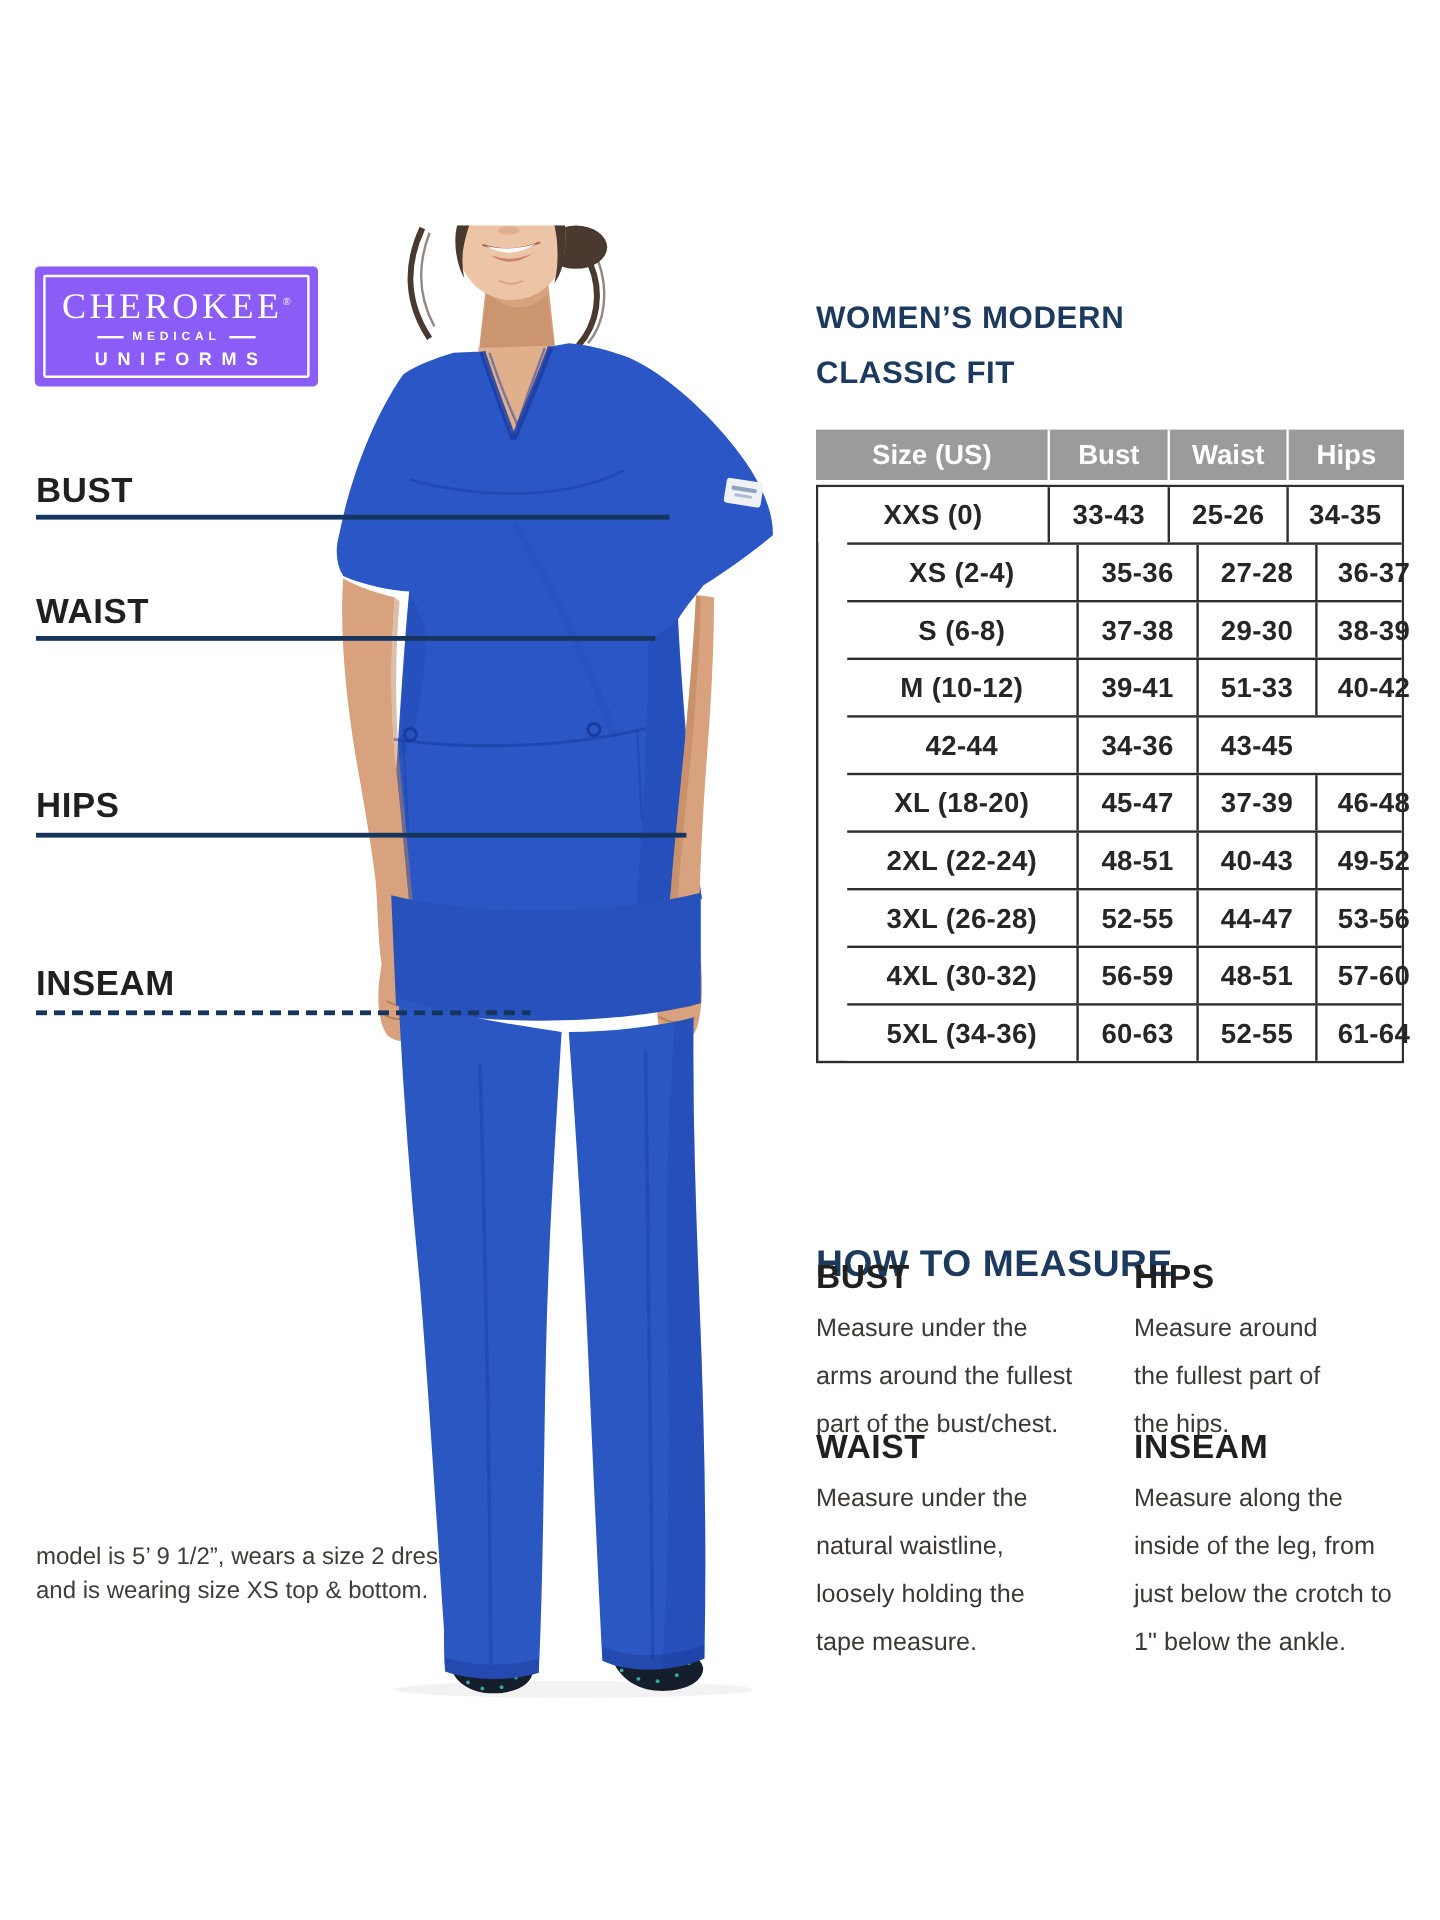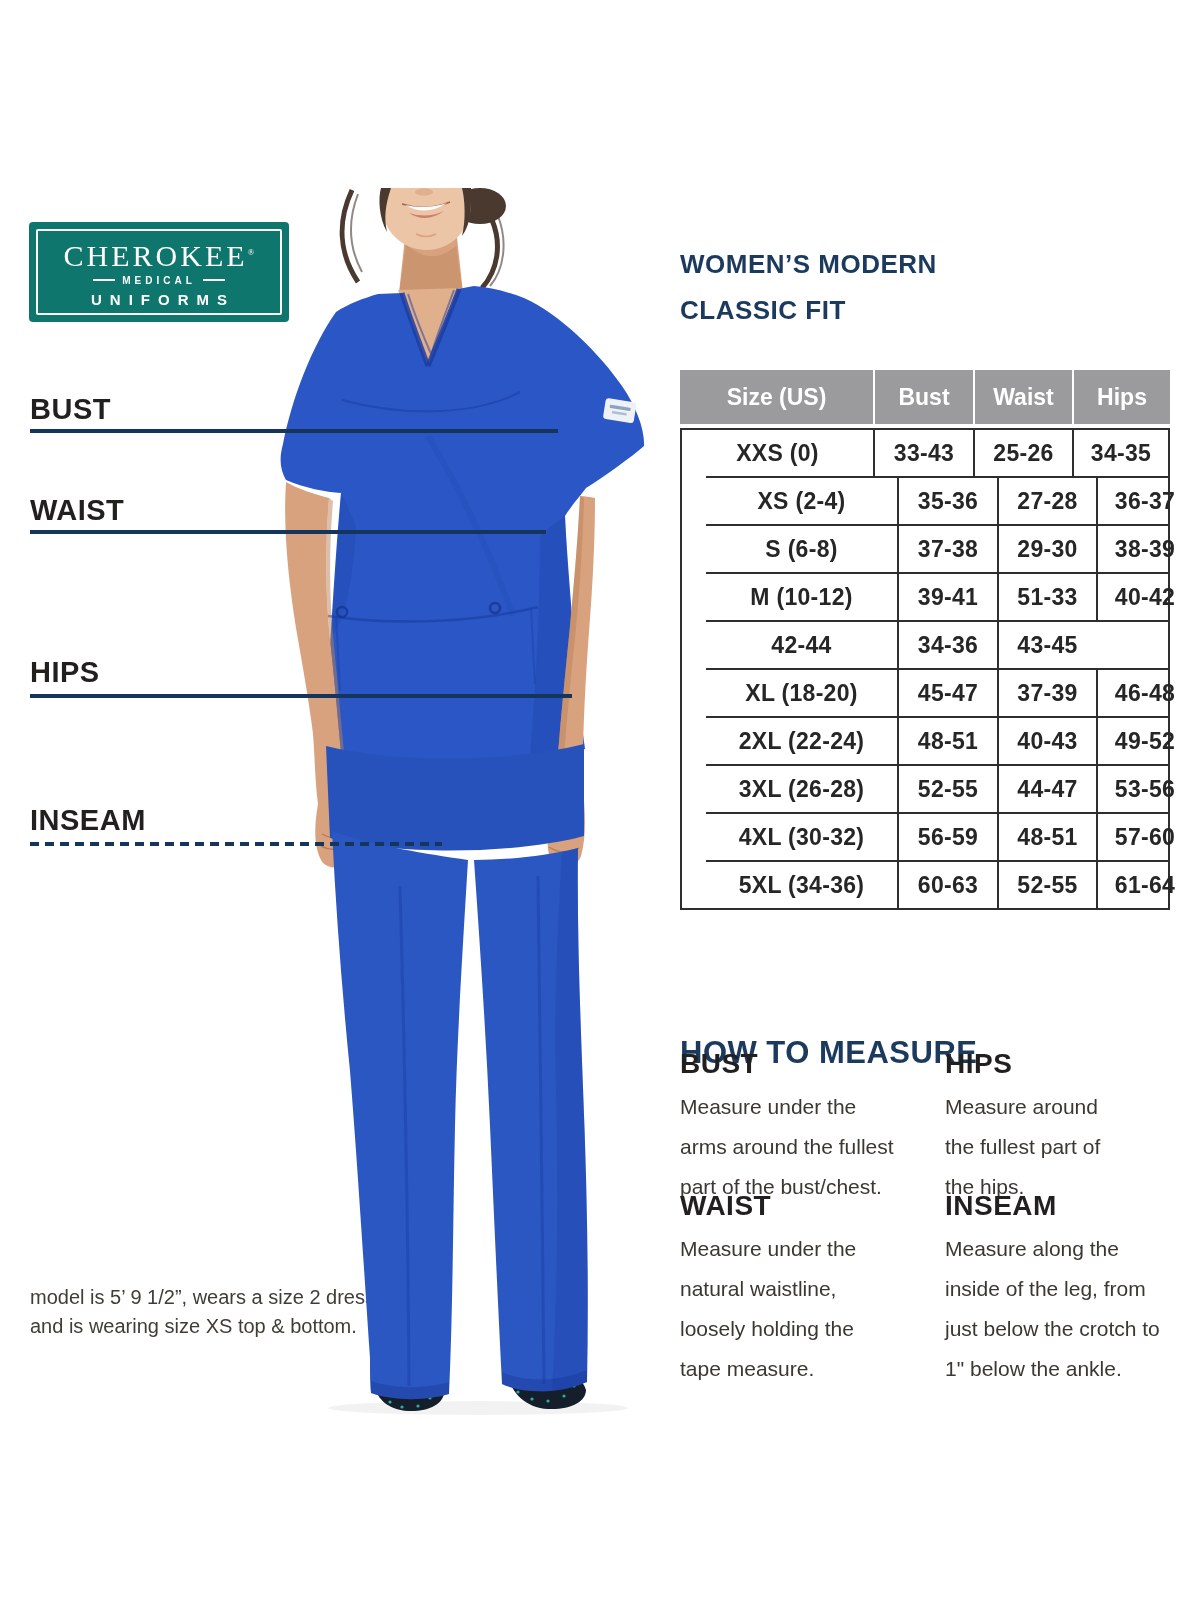--- a/index.html
+++ b/index.html
@@ -1,20 +1,20 @@
 <!DOCTYPE html>
 <html><head>
 <meta charset="utf-8">
 <style>
   html,body{margin:0;padding:0;background:#ffffff;}
   #page{position:relative;width:1200px;height:1600px;background:#ffffff;overflow:hidden;
         font-family:"Liberation Sans",sans-serif;}
 
   
-  .logo{position:absolute;left:29px;top:222px;width:260px;height:100px;background:#0f766e;
+  .logo{position:absolute;left:29px;top:222px;width:236px;height:100px;background:#8b5cf6;
         border-radius:4px;}
   .logo-inner{position:absolute;inset:7px;border:2px solid #ffffff;border-radius:2px;
         display:flex;flex-direction:column;align-items:center;justify-content:center;color:#fff;}
   .logo-name{font-family:"Liberation Serif",serif;font-size:30px;letter-spacing:3px;
         line-height:30px;white-space:nowrap;}
   .logo-name sup{font-size:9px;letter-spacing:0;}
   .logo-medical{display:flex;align-items:center;gap:7px;margin-top:4px;}
   .logo-medical .rule{width:22px;height:2px;background:#fff;}
   .logo-medical .txt{font-size:10px;letter-spacing:4px;font-weight:700;}
   .logo-uniforms{font-size:15px;letter-spacing:8px;font-weight:700;margin-top:5px;
@@ -25,21 +25,21 @@
         font-size:26px;line-height:46px;letter-spacing:.5px;}
 
   
   .fig-label{position:absolute;left:30px;color:#221f1f;font-weight:700;font-size:29px;
         letter-spacing:.5px;z-index:5;}
   .fig-line{position:absolute;left:30px;height:4px;background:#16355c;z-index:5;}
   .fig-line.dashed{background:repeating-linear-gradient(90deg,#16355c 0 9px,transparent 9px 15px);}
 
   
   .size-table{position:absolute;left:680px;top:358px;width:490px;}
-  .st-header{display:grid;grid-template-columns:193px 100px 99px 98px;height:54px;background:#9b9b9d;margin-top:12px;}
+  .st-header{display:grid;grid-template-columns:193px 100px 99px 98px;height:42px;background:#9b9b9d;}
   .st-header .hc{display:flex;align-items:center;justify-content:center;color:#ffffff;
         font-weight:700;font-size:23px;}
   .st-header .hc + .hc{border-left:2px solid #ffffff;}
   .st-body{margin-top:4px;border:2px solid #2e2e2e;}
   .st-row{display:grid;grid-template-columns:191px 100px 99px 96px;height:46px;background:#fff;}
   .st-row + .st-row{border-top:2px solid #2e2e2e;margin-left:24px;}
   .st-row .c{display:flex;align-items:center;justify-content:center;font-weight:700;
         font-size:23px;color:#262626;letter-spacing:.3px;}
   .st-row .c + .c{border-left:2px solid #2e2e2e;}
 

